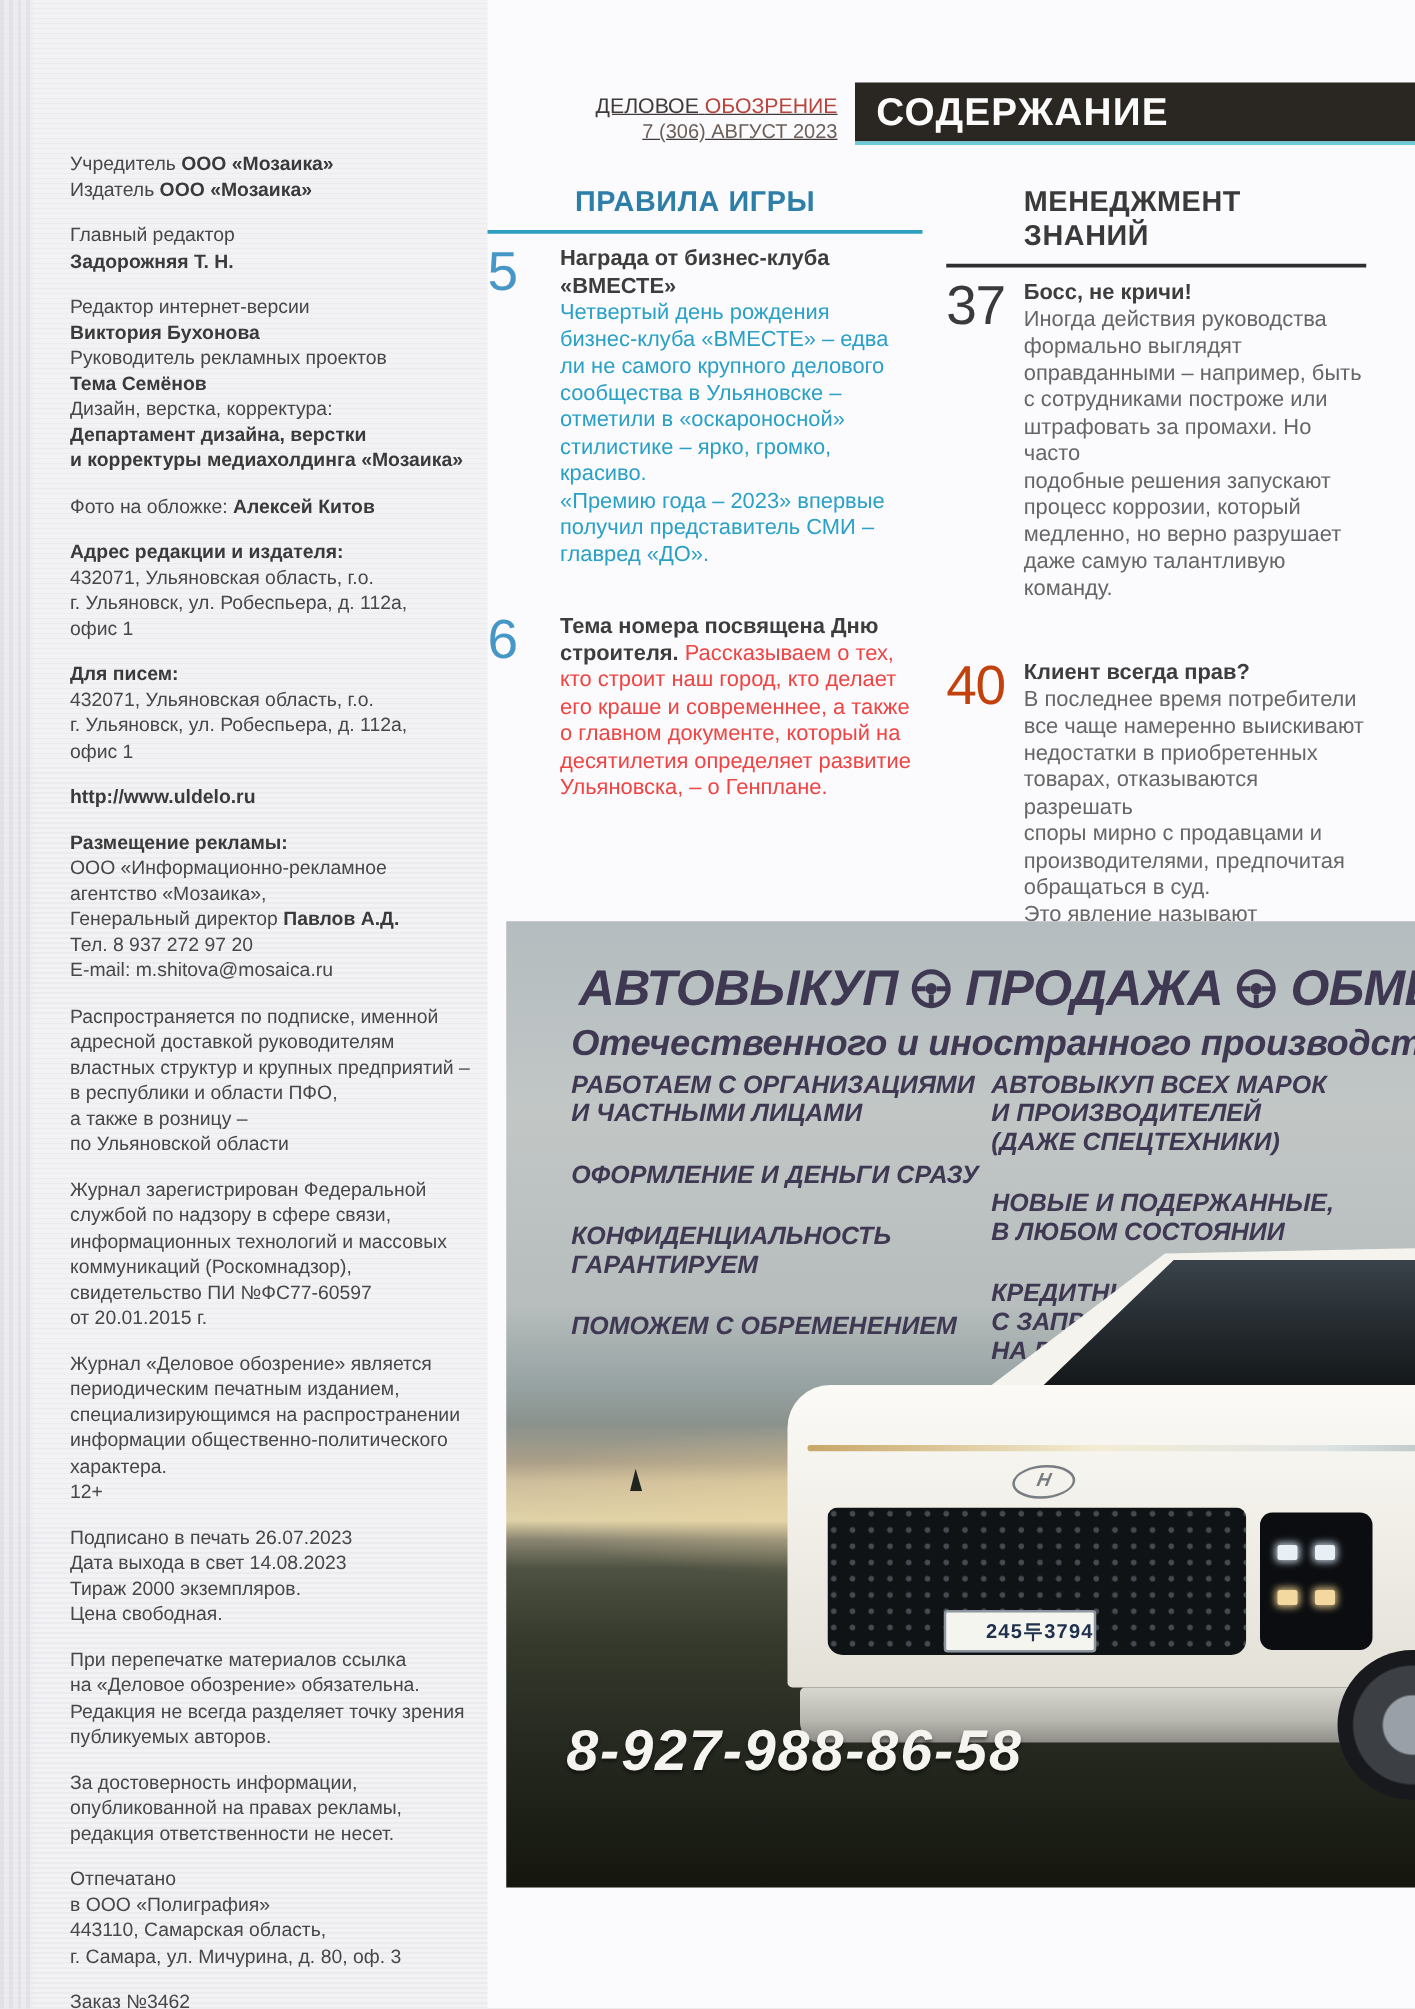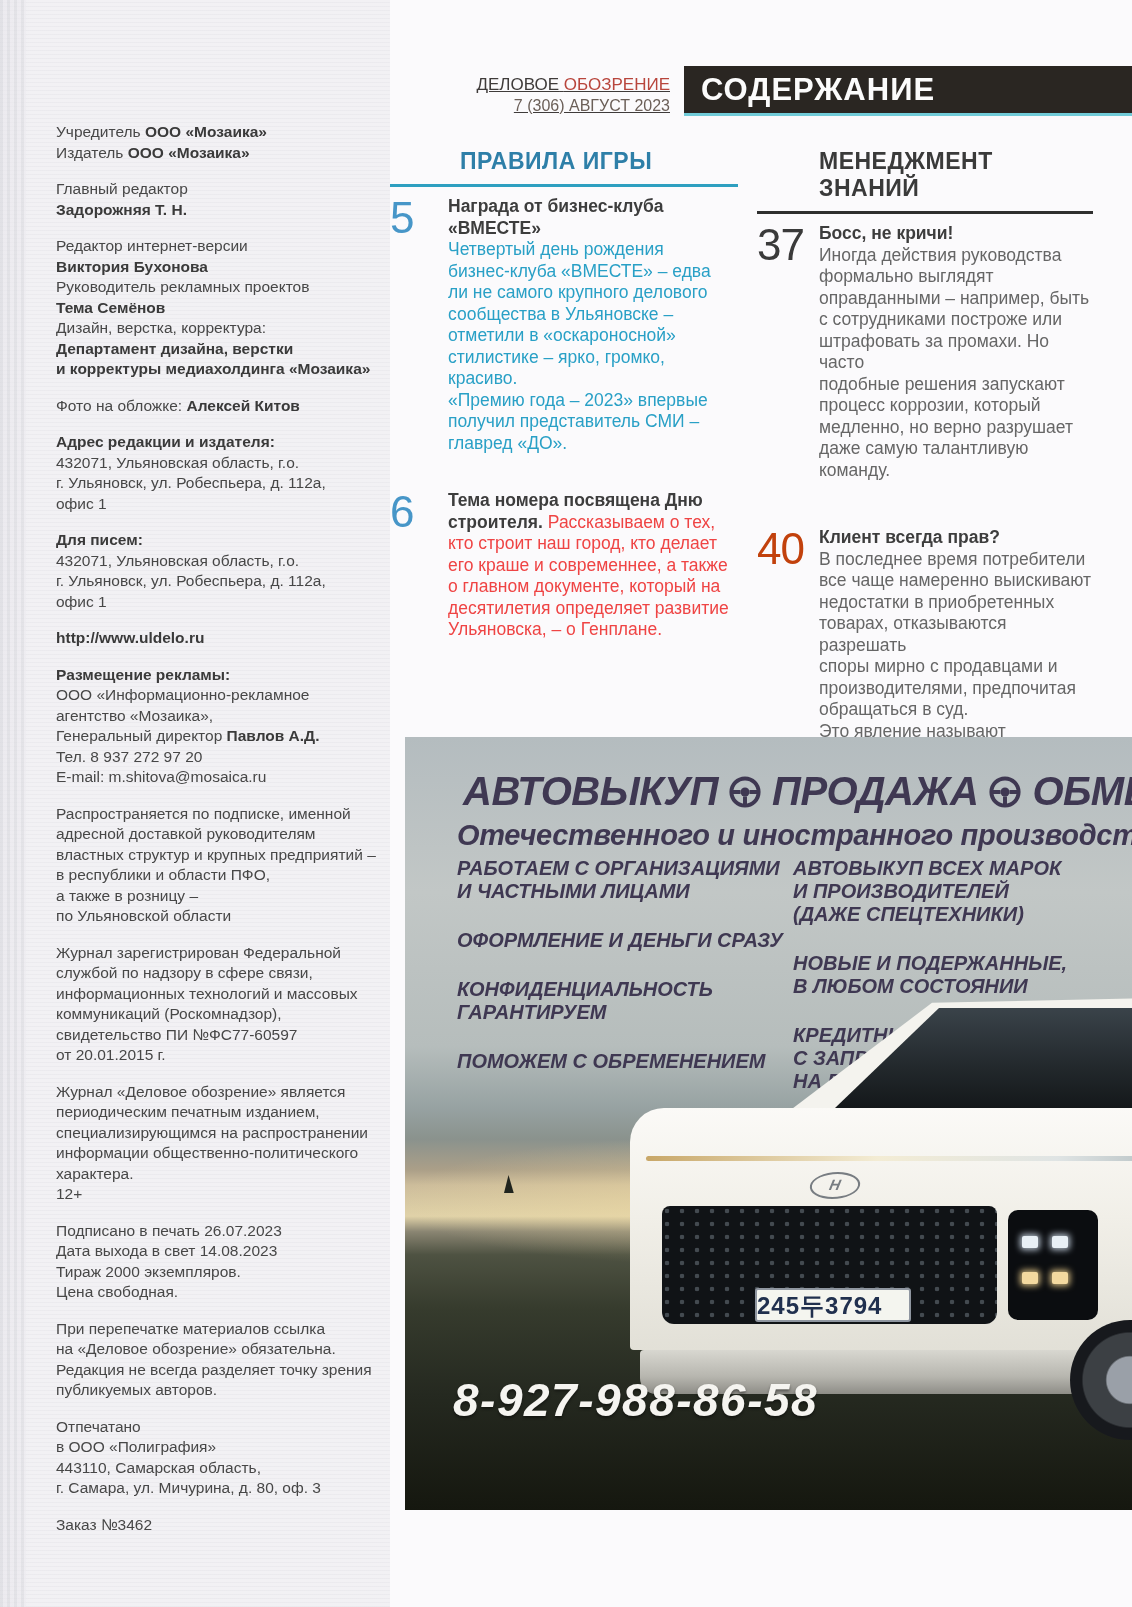--- a/index.html
+++ b/index.html
@@ -148,24 +148,24 @@
   }
   .van-headlight i{
     position:absolute;width:16px;height:12px;background:#e8f0f6;border-radius:2px;
     box-shadow:0 0 6px 2px rgba(220,235,250,.8);
   }
   .van-headlight i:nth-child(1){left:14px;top:26px;}
   .van-headlight i:nth-child(2){left:44px;top:26px;}
   .van-headlight i:nth-child(3){left:14px;top:62px;background:#f3d9a0;box-shadow:0 0 6px 2px rgba(250,220,150,.8);}
   .van-headlight i:nth-child(4){left:44px;top:62px;background:#f3d9a0;box-shadow:0 0 6px 2px rgba(250,220,150,.8);}
   .van-plate{
-    position:absolute;left:155px;top:308px;width:156px;height:34px;
+    position:absolute;left:155px;top:308px;width:122px;height:34px;
     background:#f4f5ef;border:2px solid #8f96a0;border-radius:3px;
-    font-size:24px;font-weight:bold;color:#20304e;letter-spacing:1px;
-    text-align:left;line-height:32px;box-sizing:border-box;
+    font-size:16px;font-weight:bold;color:#20304e;letter-spacing:1px;
+    text-align:right;line-height:32px;box-sizing:border-box;
   }
   .van-bumper{
     position:absolute;left:40px;top:370px;width:520px;height:44px;
     background:linear-gradient(180deg,#d8d7d0,#b7b6af 60%,#8e8d87);
     border-radius:4px 4px 26px 16px;
   }
   .van-wheel{
     position:absolute;left:470px;top:340px;width:120px;height:120px;border-radius:50%;
     background:radial-gradient(circle,#9aa0a8 0 27%,#3c4044 29% 55%,#17191d 57% 100%);
   }
@@ -249,20 +249,25 @@
         <div class="imprint-line"><span>Подписано в печать 26.07.2023</span></div>
         <div class="imprint-line"><span>Дата выхода в свет 14.08.2023</span></div>
         <div class="imprint-line"><span>Тираж 2000 экземпляров.</span></div>
         <div class="imprint-line"><span>Цена свободная.</span></div>
       </div>
       <div class="imprint-block">
         <div class="imprint-line"><span>При перепечатке материалов ссылка</span></div>
         <div class="imprint-line"><span>на «Деловое обозрение» обязательна.</span></div>
         <div class="imprint-line"><span>Редакция не всегда разделяет точку зрения</span></div>
         <div class="imprint-line"><span>публикуемых авторов.</span></div>
+      </div>
+      <div class="imprint-block">
+        <div class="imprint-line"><span>За достоверность информации,</span></div>
+        <div class="imprint-line"><span>опубликованной на правах рекламы,</span></div>
+        <div class="imprint-line"><span>редакция ответственности не несет.</span></div>
       </div>
       <div class="imprint-block">
         <div class="imprint-line"><span>Отпечатано</span></div>
         <div class="imprint-line"><span>в ООО «Полиграфия»</span></div>
         <div class="imprint-line"><span>443110, Самарская область,</span></div>
         <div class="imprint-line"><span>г. Самара, ул. Мичурина, д. 80, оф. 3</span></div>
       </div>
       <div class="imprint-block">
         <div class="imprint-line"><span>Заказ №3462</span></div>
       </div>

